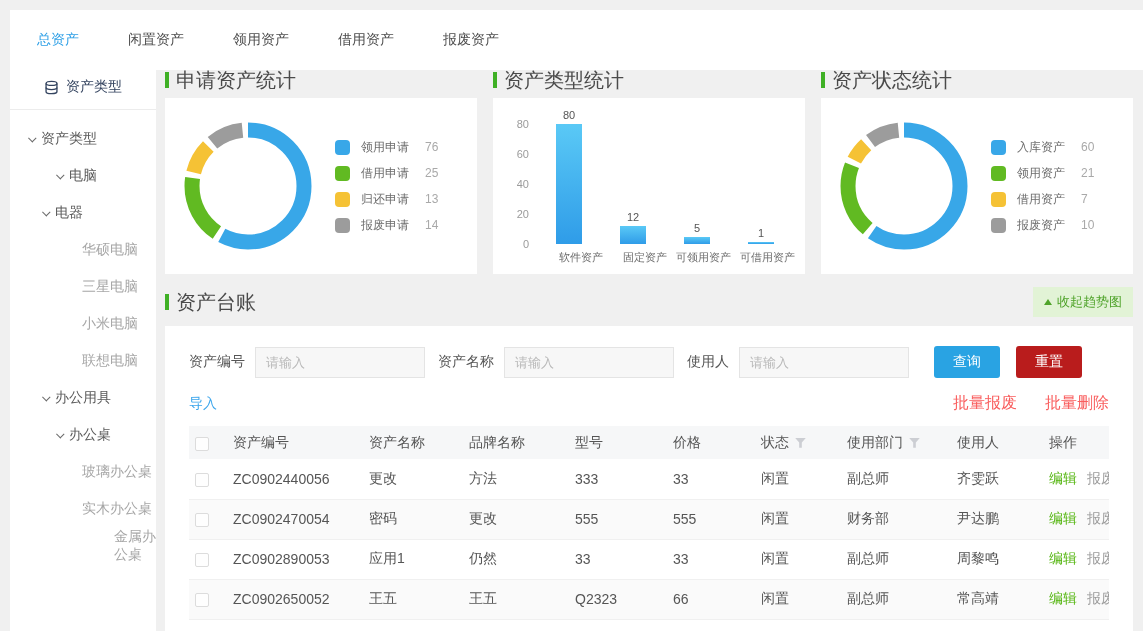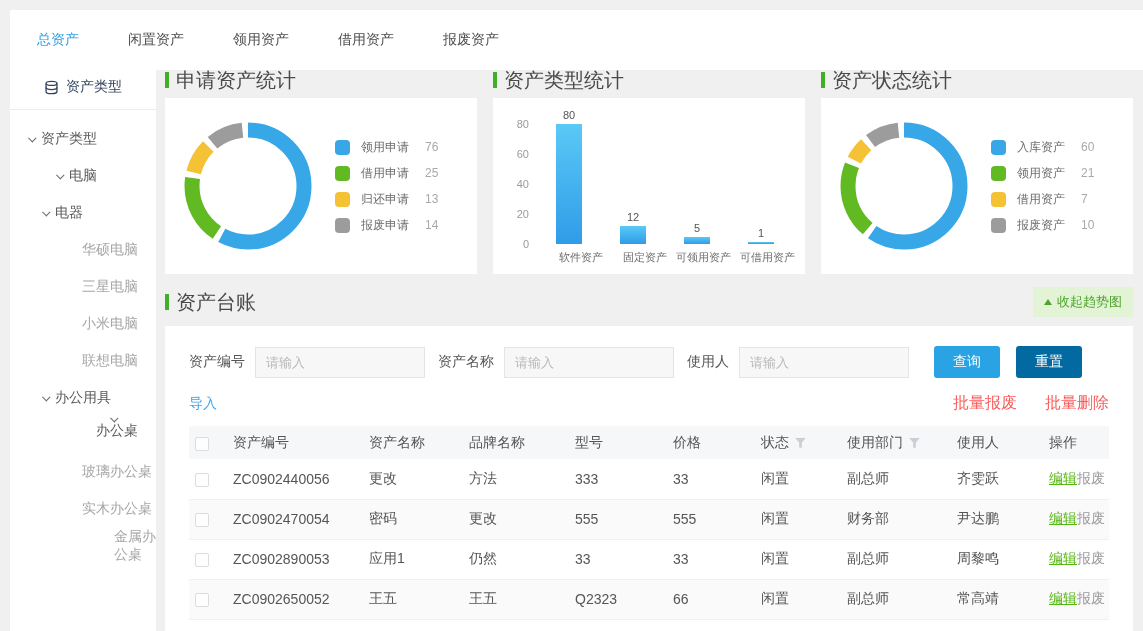--- a/index.html
+++ b/index.html
@@ -48,34 +48,34 @@
   .tri-up { width:0; height:0; border-left:4px solid transparent; border-right:4px solid transparent; border-bottom:6px solid #4fa32a; }
 
   .panel { background:#fff; margin-top:9px; padding:20px 24px 0; height:560px; }
   .search-row { display:flex; align-items:center; }
   .field { display:flex; align-items:center; margin-right:13px; }
   .field label { font-size:14px; color:#555; margin-right:10px; white-space:nowrap; }
   .field input { width:170px; height:31px; background:#f7f7f7; border:1px solid #e4e4e4; padding:0 10px; font-size:13px; color:#555; outline:none; }
   .field input::placeholder { color:#b9b9b9; }
   .btn { height:32px; width:66px; border:none; border-radius:3px; color:#fff; font-size:14px; cursor:pointer; font-family:inherit; }
   .btn-query { background:#29a3e3; margin-left:12px; }
-  .btn-reset { background:#0369a1; margin-left:16px; }
+  .btn-reset { background:#b91c1c; margin-left:16px; }
 
   .links-row { display:flex; justify-content:space-between; align-items:center; margin-top:15px; }
   .link-import { color:#3aa5ec; font-size:14px; cursor:pointer; }
   .right-links { display:flex; gap:28px; }
   .link-danger { color:#f95d5d; font-size:16px; cursor:pointer; }
 
   table { width:100%; border-collapse:collapse; margin-top:12px; table-layout:fixed; }
   thead th { background:#f6f7f8; height:33px; font-weight:normal; font-size:14px; color:#555; text-align:left; padding:0 6px; white-space:nowrap; }
   tbody td { height:40px; font-size:14px; color:#555; padding:0 6px; border-bottom:1px solid #f0f0f0; white-space:nowrap; overflow:hidden; }
   tbody tr.striped { background:#fafafa; }
   .cbx { display:inline-block; width:14px; height:14px; border:1px solid #dcdcdc; border-radius:2px; background:#fefefe; vertical-align:middle; cursor:pointer; }
   .funnel { display:inline-block; width:11px; height:10px; background:#ccced3; margin-left:6px; clip-path:polygon(0 0,100% 0,62% 48%,62% 100%,38% 100%,38% 48%); vertical-align:middle; }
-  .act-edit { color:#55b611; margin-right:0; cursor:pointer;text-decoration:underline; }
+  .act-edit { color:#55b611; margin-right:10px; cursor:pointer; }
   .act-gray { color:#9b9b9b; margin-right:7px; cursor:pointer; }
 </style>
 </head>
 <body>
 
 <div class="page">
 
   <div class="tabbar" id="tabbar">
       <div class="tab active">总资产</div>
       <div class="tab">闲置资产</div>
@@ -119,21 +119,21 @@
           <div class="tree-item leaf" style="padding-left: 72px;">
             <span>小米电脑</span>
           </div>
           <div class="tree-item leaf" style="padding-left: 72px;">
             <span>联想电脑</span>
           </div>
           <div class="tree-item" style="padding-left: 34px;">
             <span class="caret-down"></span>
             <span>办公用具</span>
           </div>
-          <div class="tree-item" style="padding-left: 68px; flex-direction: column;">
+          <div class="tree-item" style="padding-left: 48px;">
             <span class="caret-down"></span>
             <span>办公桌</span>
           </div>
           <div class="tree-item leaf" style="padding-left: 72px;">
             <span>玻璃办公桌</span>
           </div>
           <div class="tree-item leaf" style="padding-left: 72px;">
             <span>实木办公桌</span>
           </div>
           <div class="tree-item leaf" style="padding-left: 104px;">

